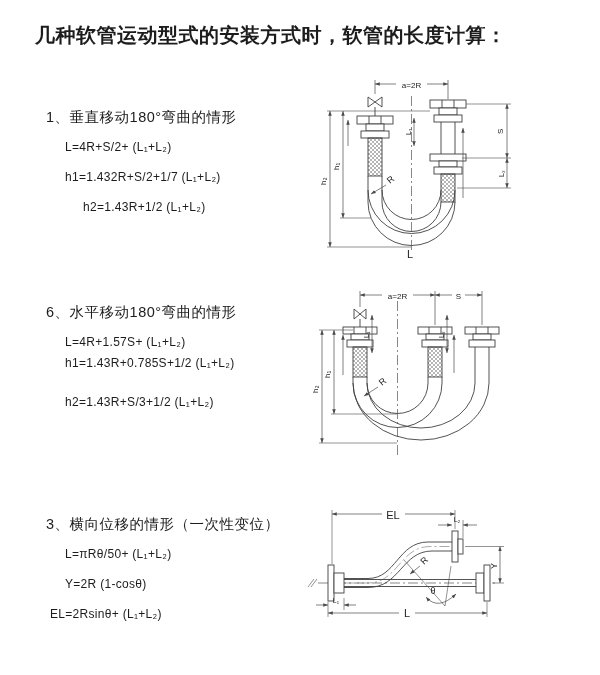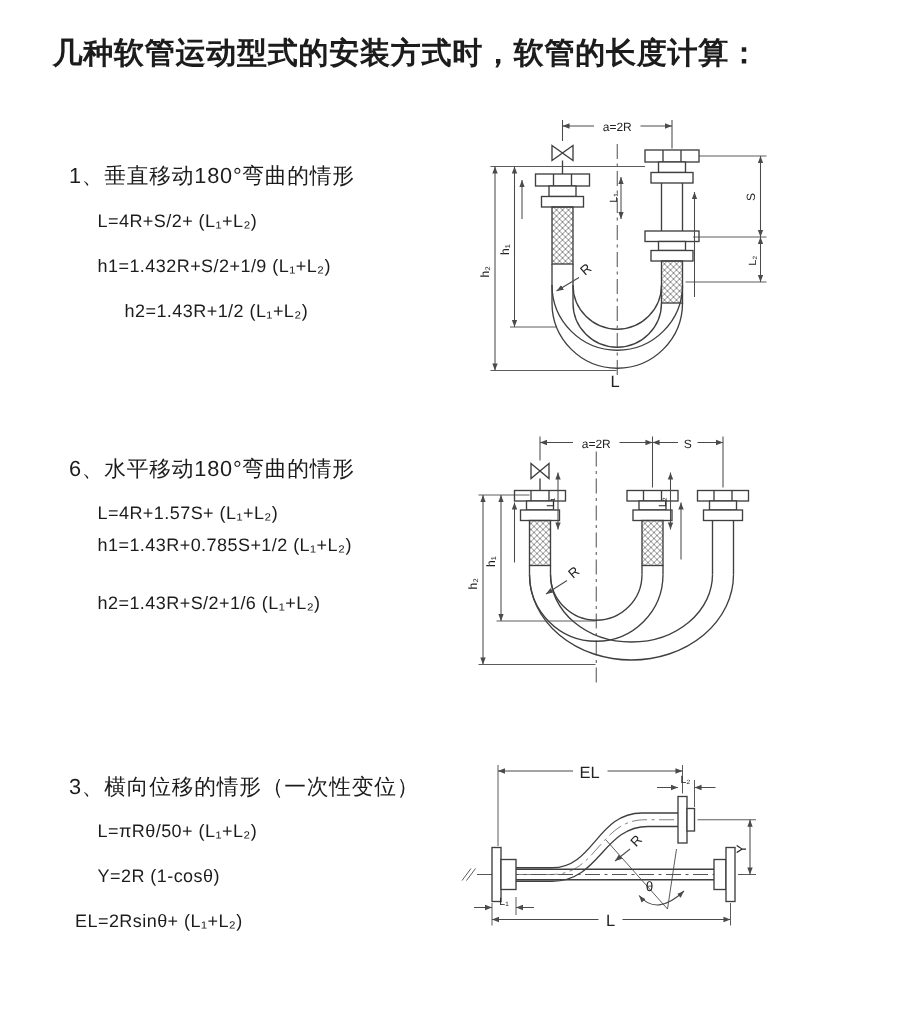--- a/index.html
+++ b/index.html
@@ -25,27 +25,27 @@
   svg text.sm{font-size:7px;}
   svg .mask{fill:#ffffff;stroke:none;}
 </style>
 </head>
 <body>
 
 <div class="title">几种软管运动型式的安装方式时，软管的长度计算：</div>
 
 <div class="sec-heading" style="left:46px;top:108px">1、垂直移动180°弯曲的情形</div>
 <div class="formula" style="left:65px;top:140px">L=4R+S/2+ (L₁+L₂)</div>
-<div class="formula" style="left:65px;top:170px">h1=1.432R+S/2+1/9 (L₁+L₂)</div>
+<div class="formula" style="left:65px;top:170px">h1=1.432R+S/2+1/7 (L₁+L₂)</div>
 <div class="formula" style="left:83px;top:200px">h2=1.43R+1/2 (L₁+L₂)</div>
 
 <div class="sec-heading" style="left:46px;top:303px">6、水平移动180°弯曲的情形</div>
 <div class="formula" style="left:65px;top:335px">L=4R+1.57S+ (L₁+L₂)</div>
 <div class="formula" style="left:65px;top:356px">h1=1.43R+0.785S+1/2 (L₁+L₂)</div>
-<div class="formula" style="left:65px;top:395px">h2=1.43R+S/2+1/6 (L₁+L₂)</div>
+<div class="formula" style="left:65px;top:395px">h2=1.43R+S/3+1/2 (L₁+L₂)</div>
 
 <div class="sec-heading" style="left:46px;top:515px">3、横向位移的情形（一次性变位）</div>
 <div class="formula" style="left:65px;top:547px">L=πRθ/50+ (L₁+L₂)</div>
 <div class="formula" style="left:65px;top:577px">Y=2R (1-cosθ)</div>
 <div class="formula" style="left:50px;top:607px">EL=2Rsinθ+ (L₁+L₂)</div>
 
 <svg class="diagram" style="left:313px;top:70px" width="252" height="192" viewBox="0 0 252 192">
   <defs>
     <marker id="a1" viewBox="0 0 10 10" refX="9" refY="5" markerWidth="7.5" markerHeight="7.5" orient="auto-start-reverse">
       <path d="M0,1.6 L9,5 L0,8.4 z" fill="#4a4a4a"></path>

